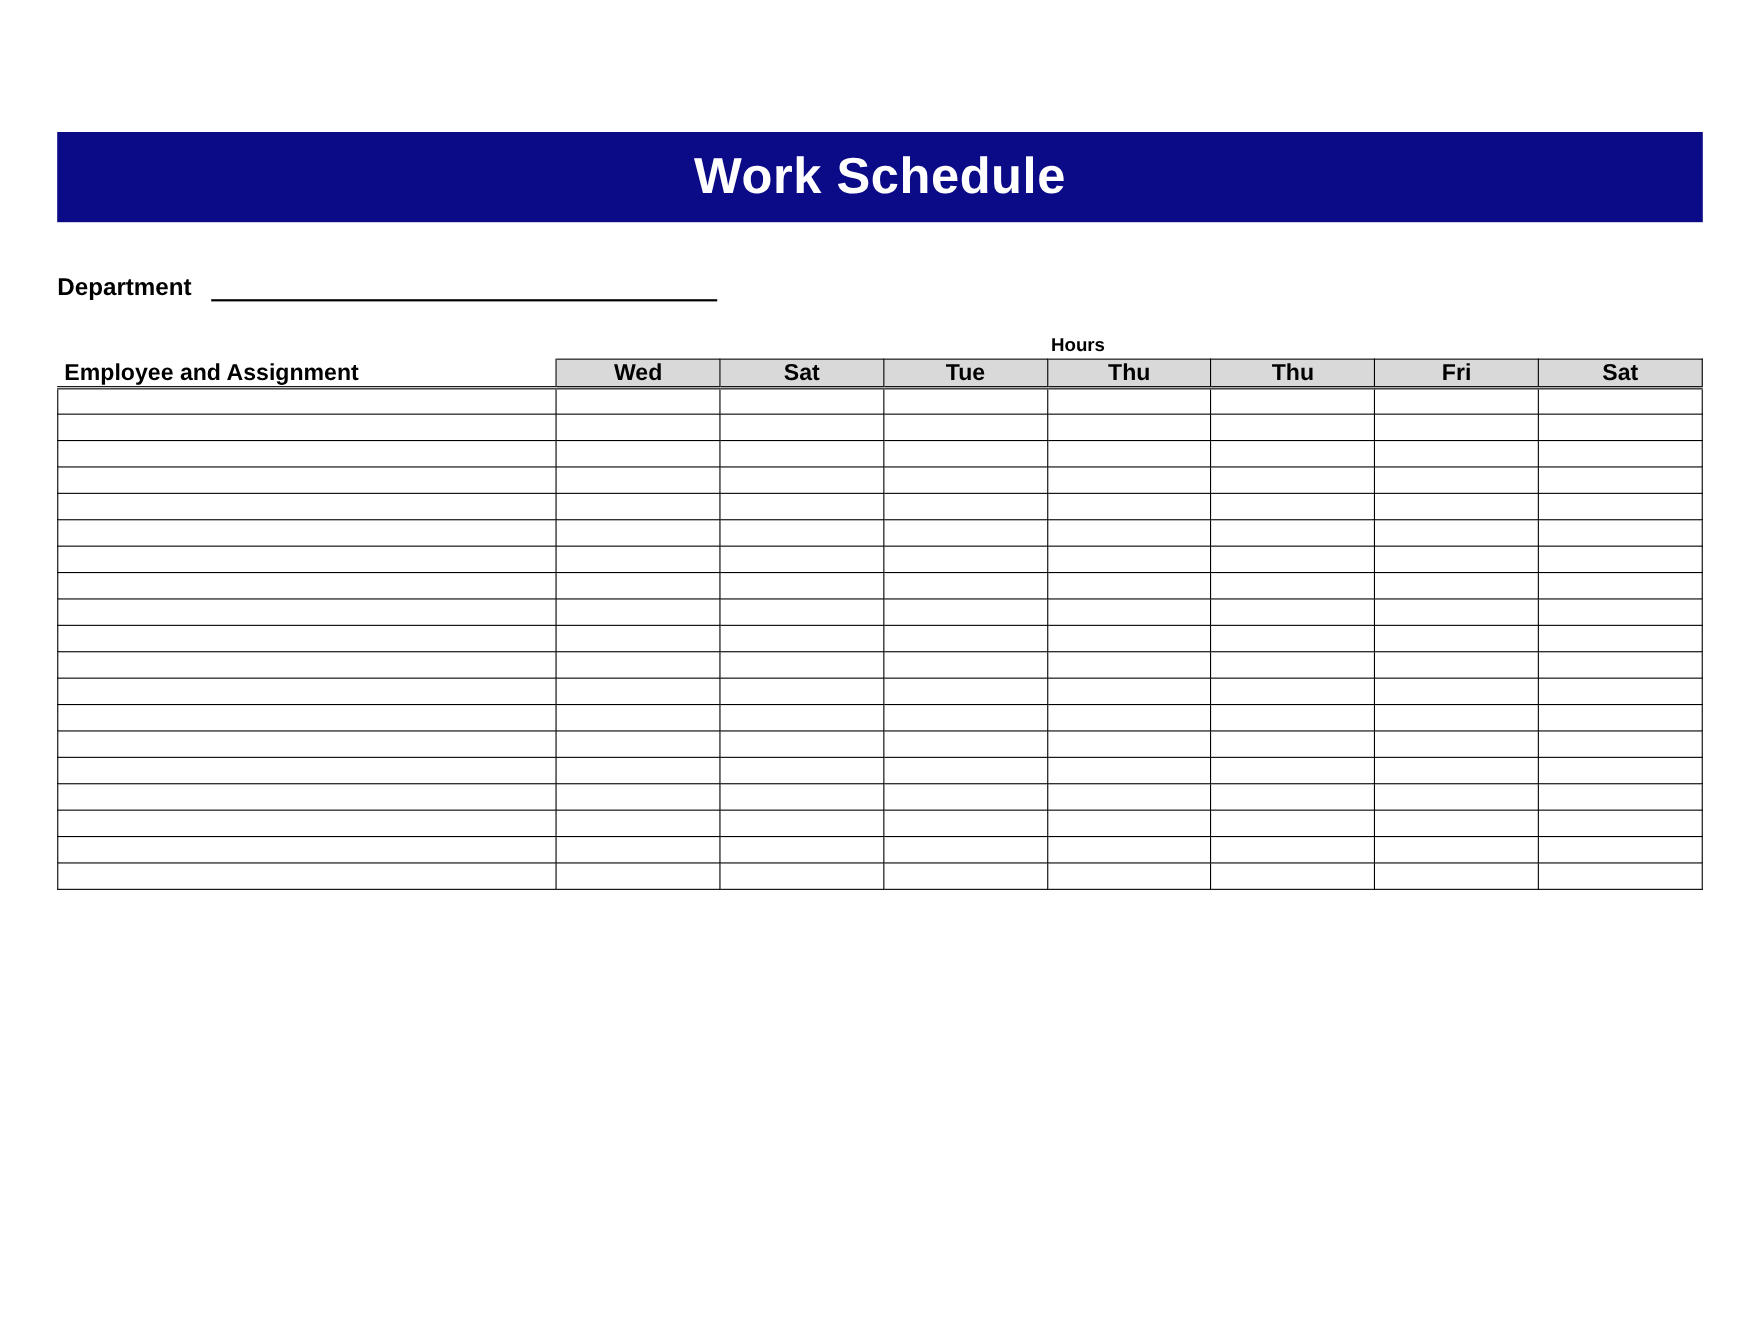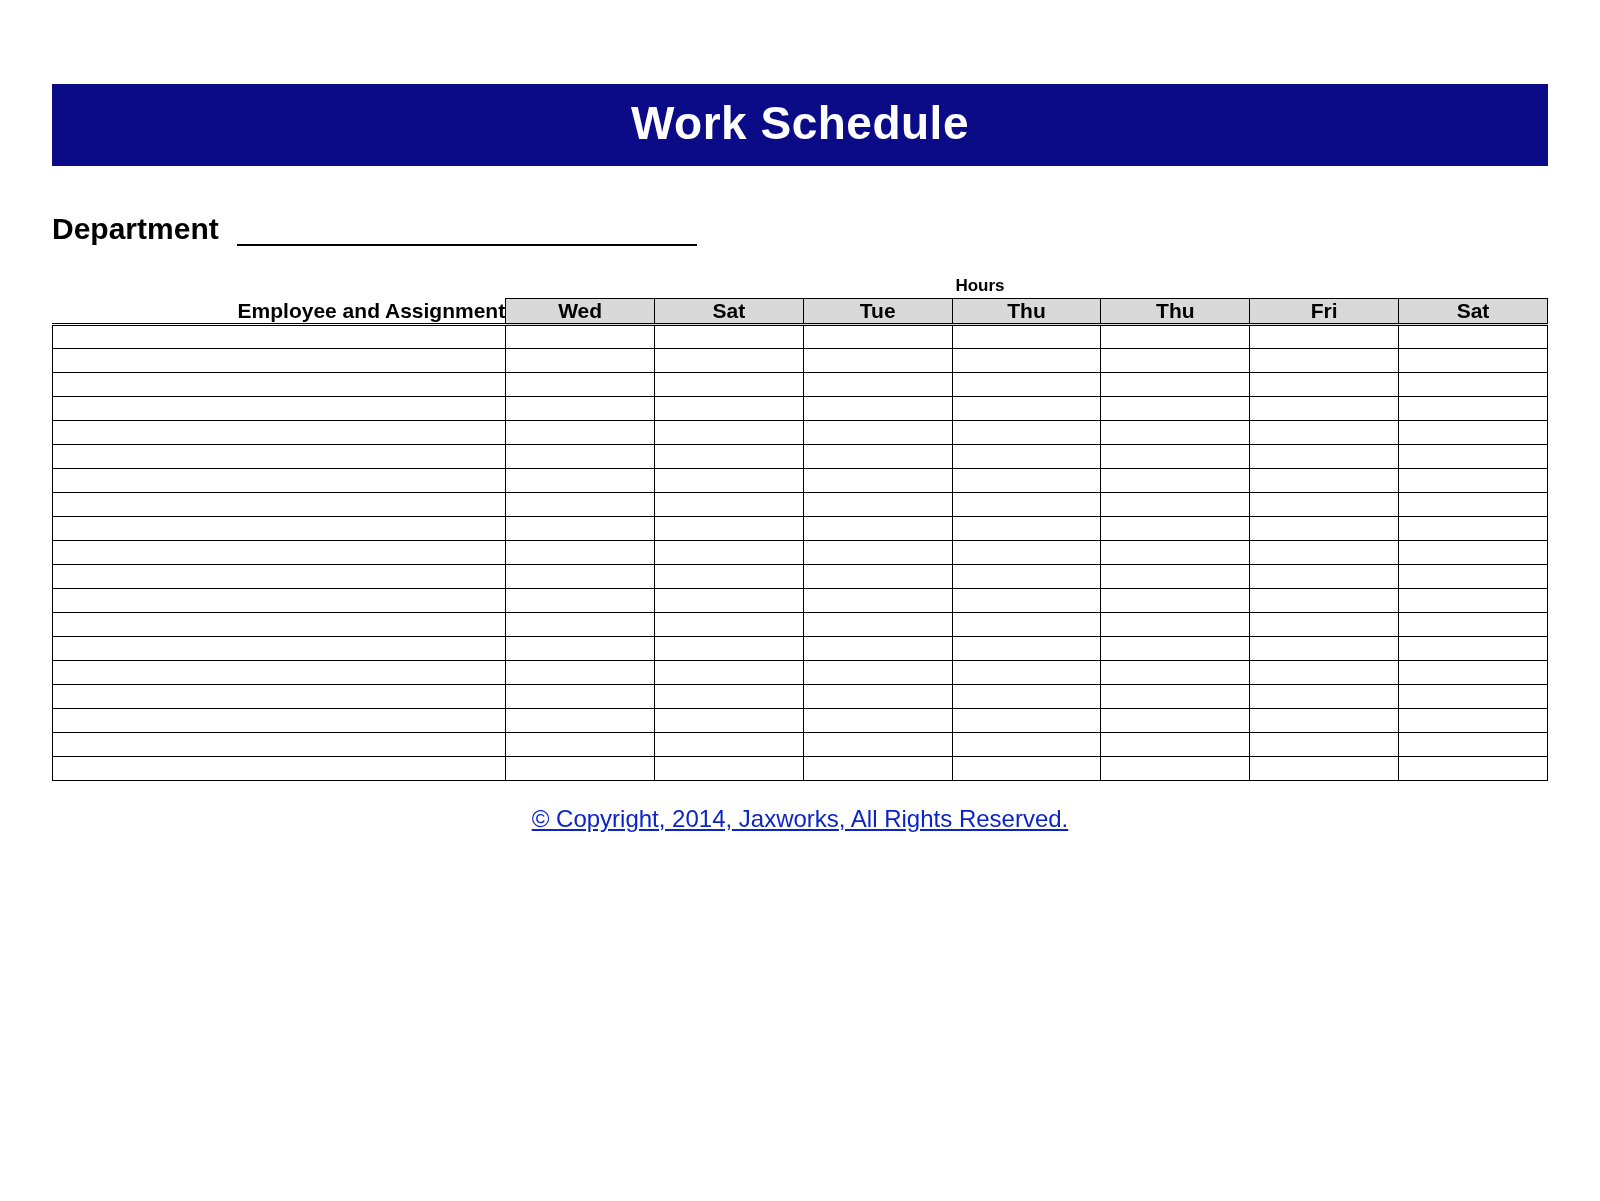--- a/index.html
+++ b/index.html
@@ -5,36 +5,36 @@
   * { box-sizing: border-box; }
   html, body { margin:0; padding:0; }
   body {
     width:1600px;
     height:1201px;
     background:#ffffff;
     font-family: Arial, Helvetica, sans-serif;
     color:#000;
   }
   .page {
-    padding: 84px 52px 0 52px;
+    padding: 120px 52px 0 52px;
   }
   .title-bar {
     background:#0b0b88;
     color:#ffffff;
     font-weight:bold;
     font-size:46px;
     text-align:center;
     padding:12px 0 16px 0;
     letter-spacing:0.5px;
   }
   .meta-row {
     display:flex;
     margin-top:46px;
     font-weight:bold;
-    font-size:30px;
+    font-size:22px;
     align-items:flex-end;
   }
   .meta-left { display:flex; align-items:flex-end; }
   .meta-label { padding-right:18px; }
   .underline {
     border-bottom:2px solid #000;
     height:26px;
   }
   .dept-line  { width:460px; }
   .week-line  { width:250px; }
@@ -62,21 +62,21 @@
     border:1px solid #000;
     height:24px;
     padding:0;
   }
   table.schedule thead th {
     font-weight:bold;
     font-size:21px;
     text-align:center;
   }
   table.schedule thead th.emp-col {
-    text-align:right;
+    text-align:left;
     padding-left:6px;
     border-top:none;
     border-left:none;
     background:#ffffff;
   }
   table.schedule thead th.day-col {
     background:#d9d9d9;
   }
   .emp-col { width:30.3%; }
   .day-col { width:9.95%; }
@@ -320,16 +320,15 @@
           <td class="day-col"></td>
           <td class="day-col"></td>
           <td class="day-col"></td>
           <td class="day-col"></td>
           <td class="day-col"></td>
         </tr>
       </tbody>
   </table>
 
   <div class="footer">
-    <a href="#">© Copyright, 2014, Jaxworks, All Rights Reserved.</a>
   </div>
 
 </div>
 
 </body></html>

